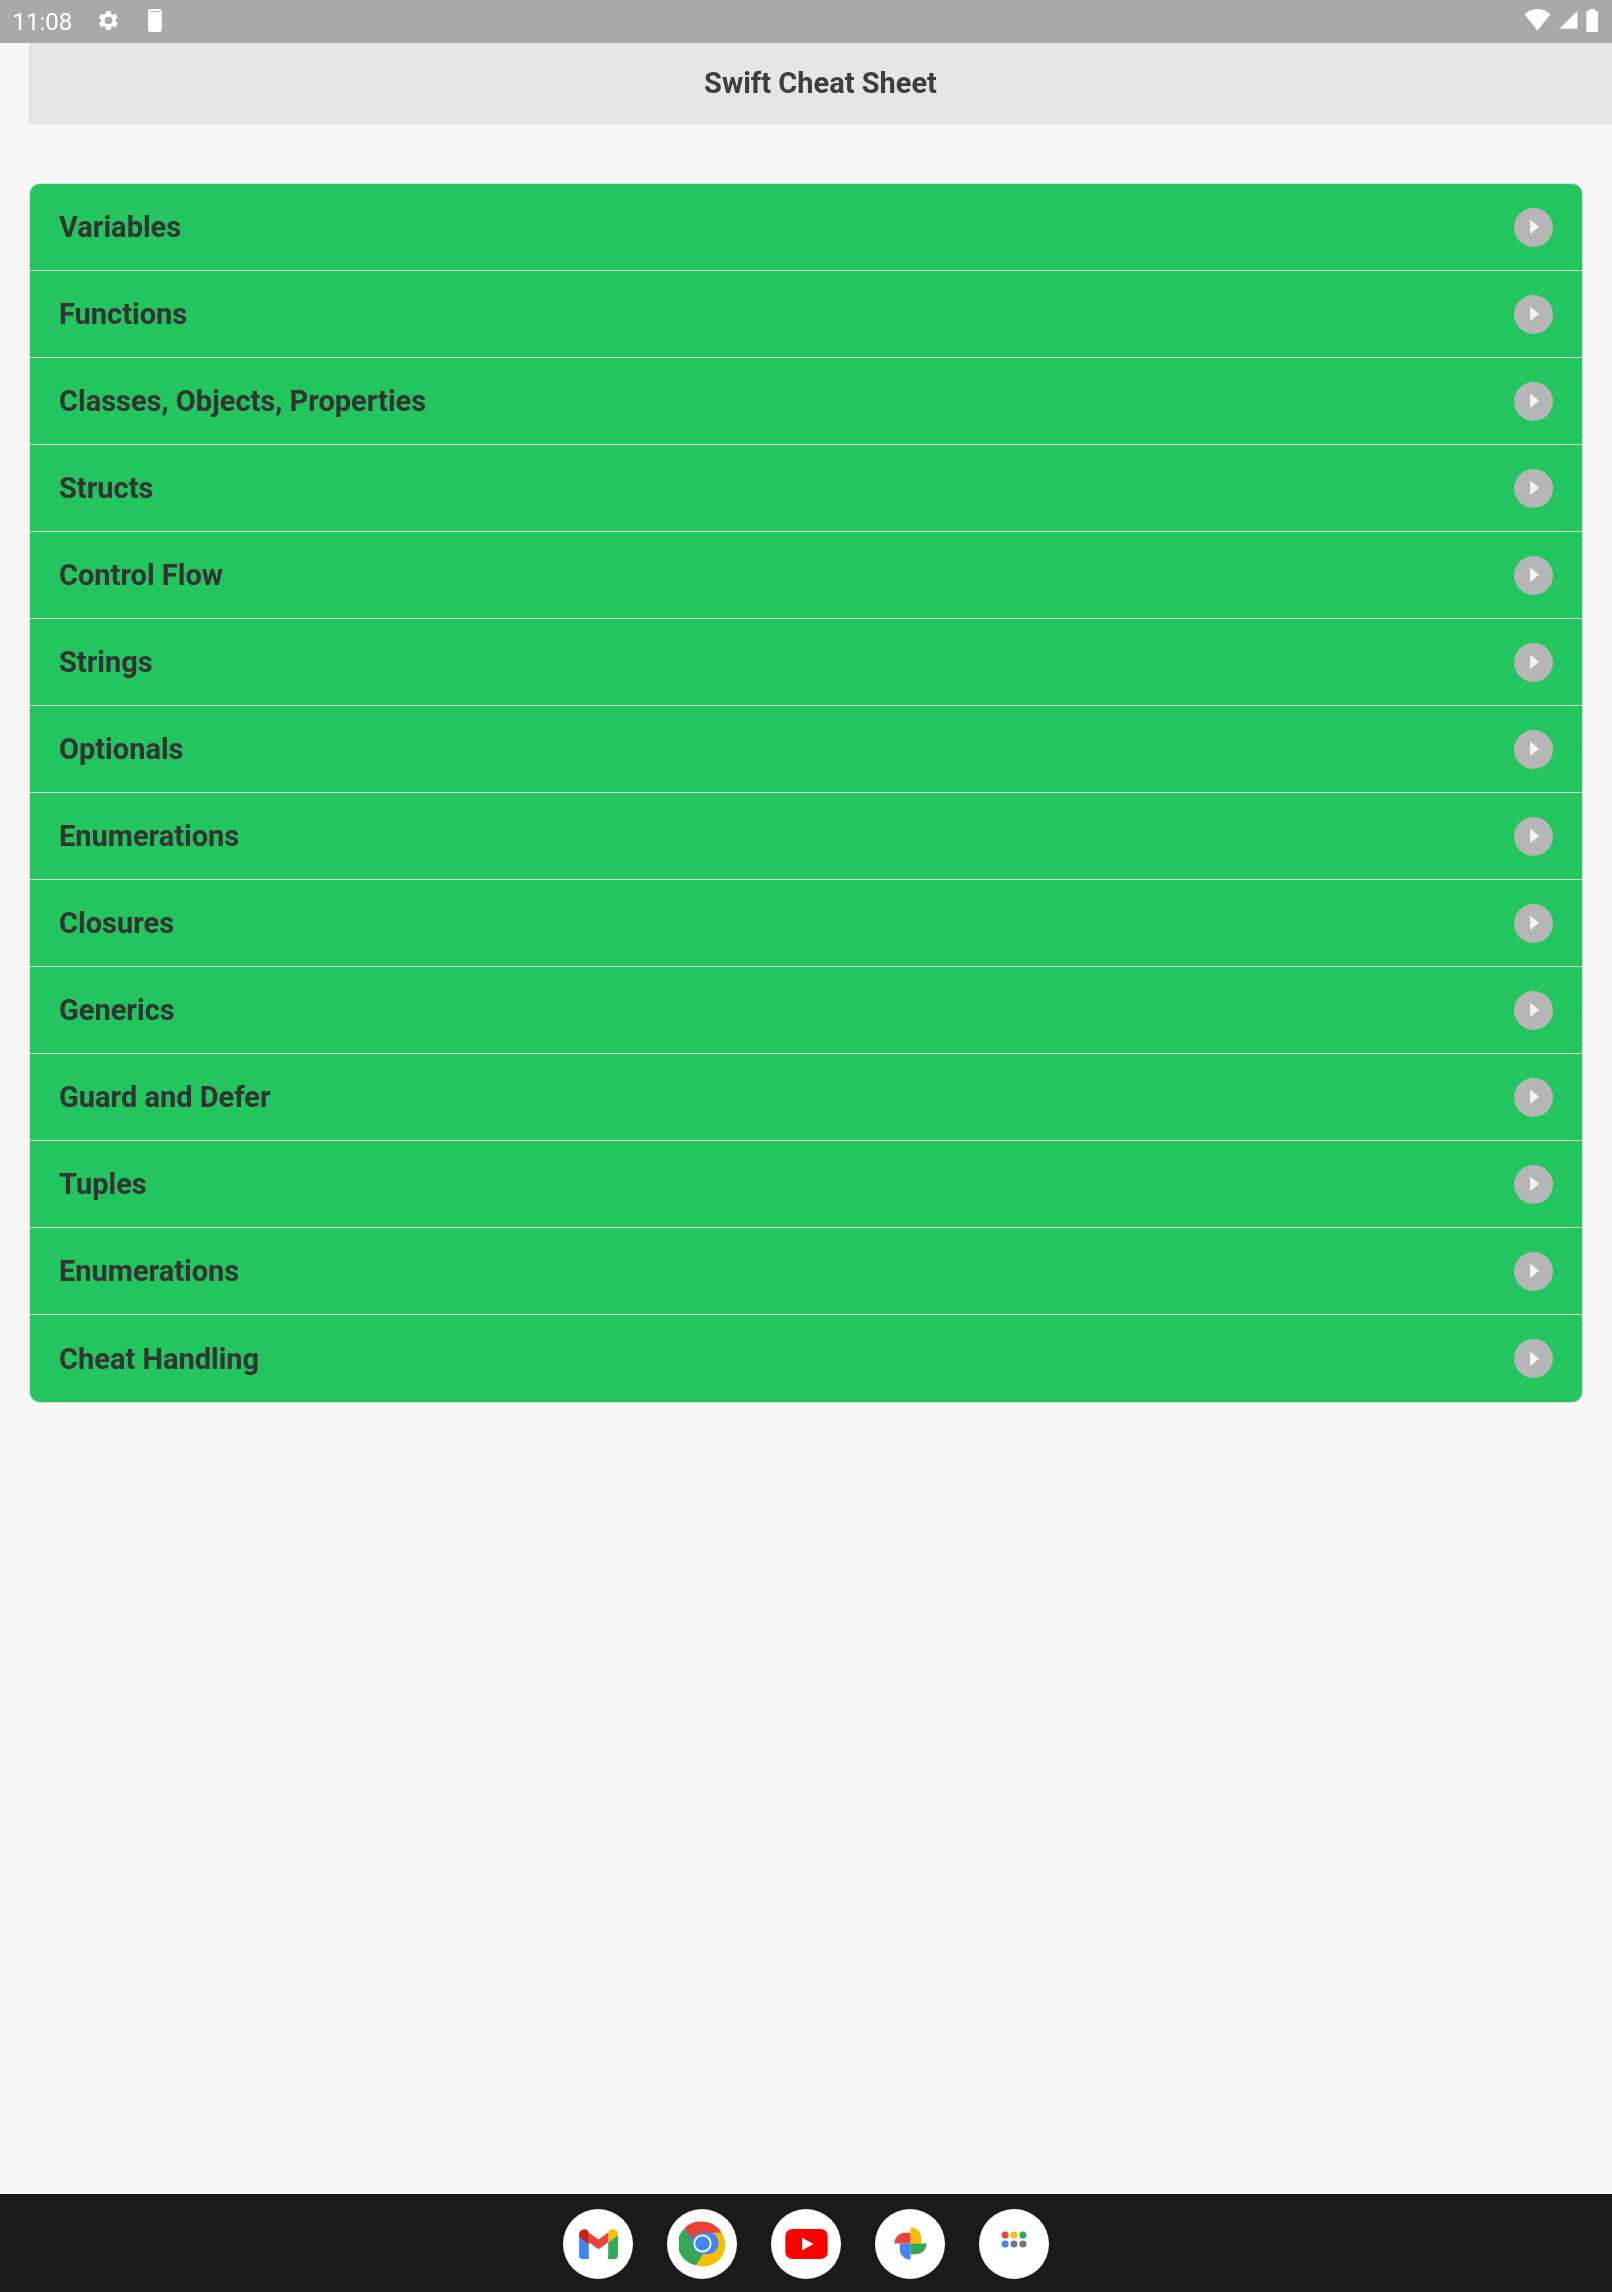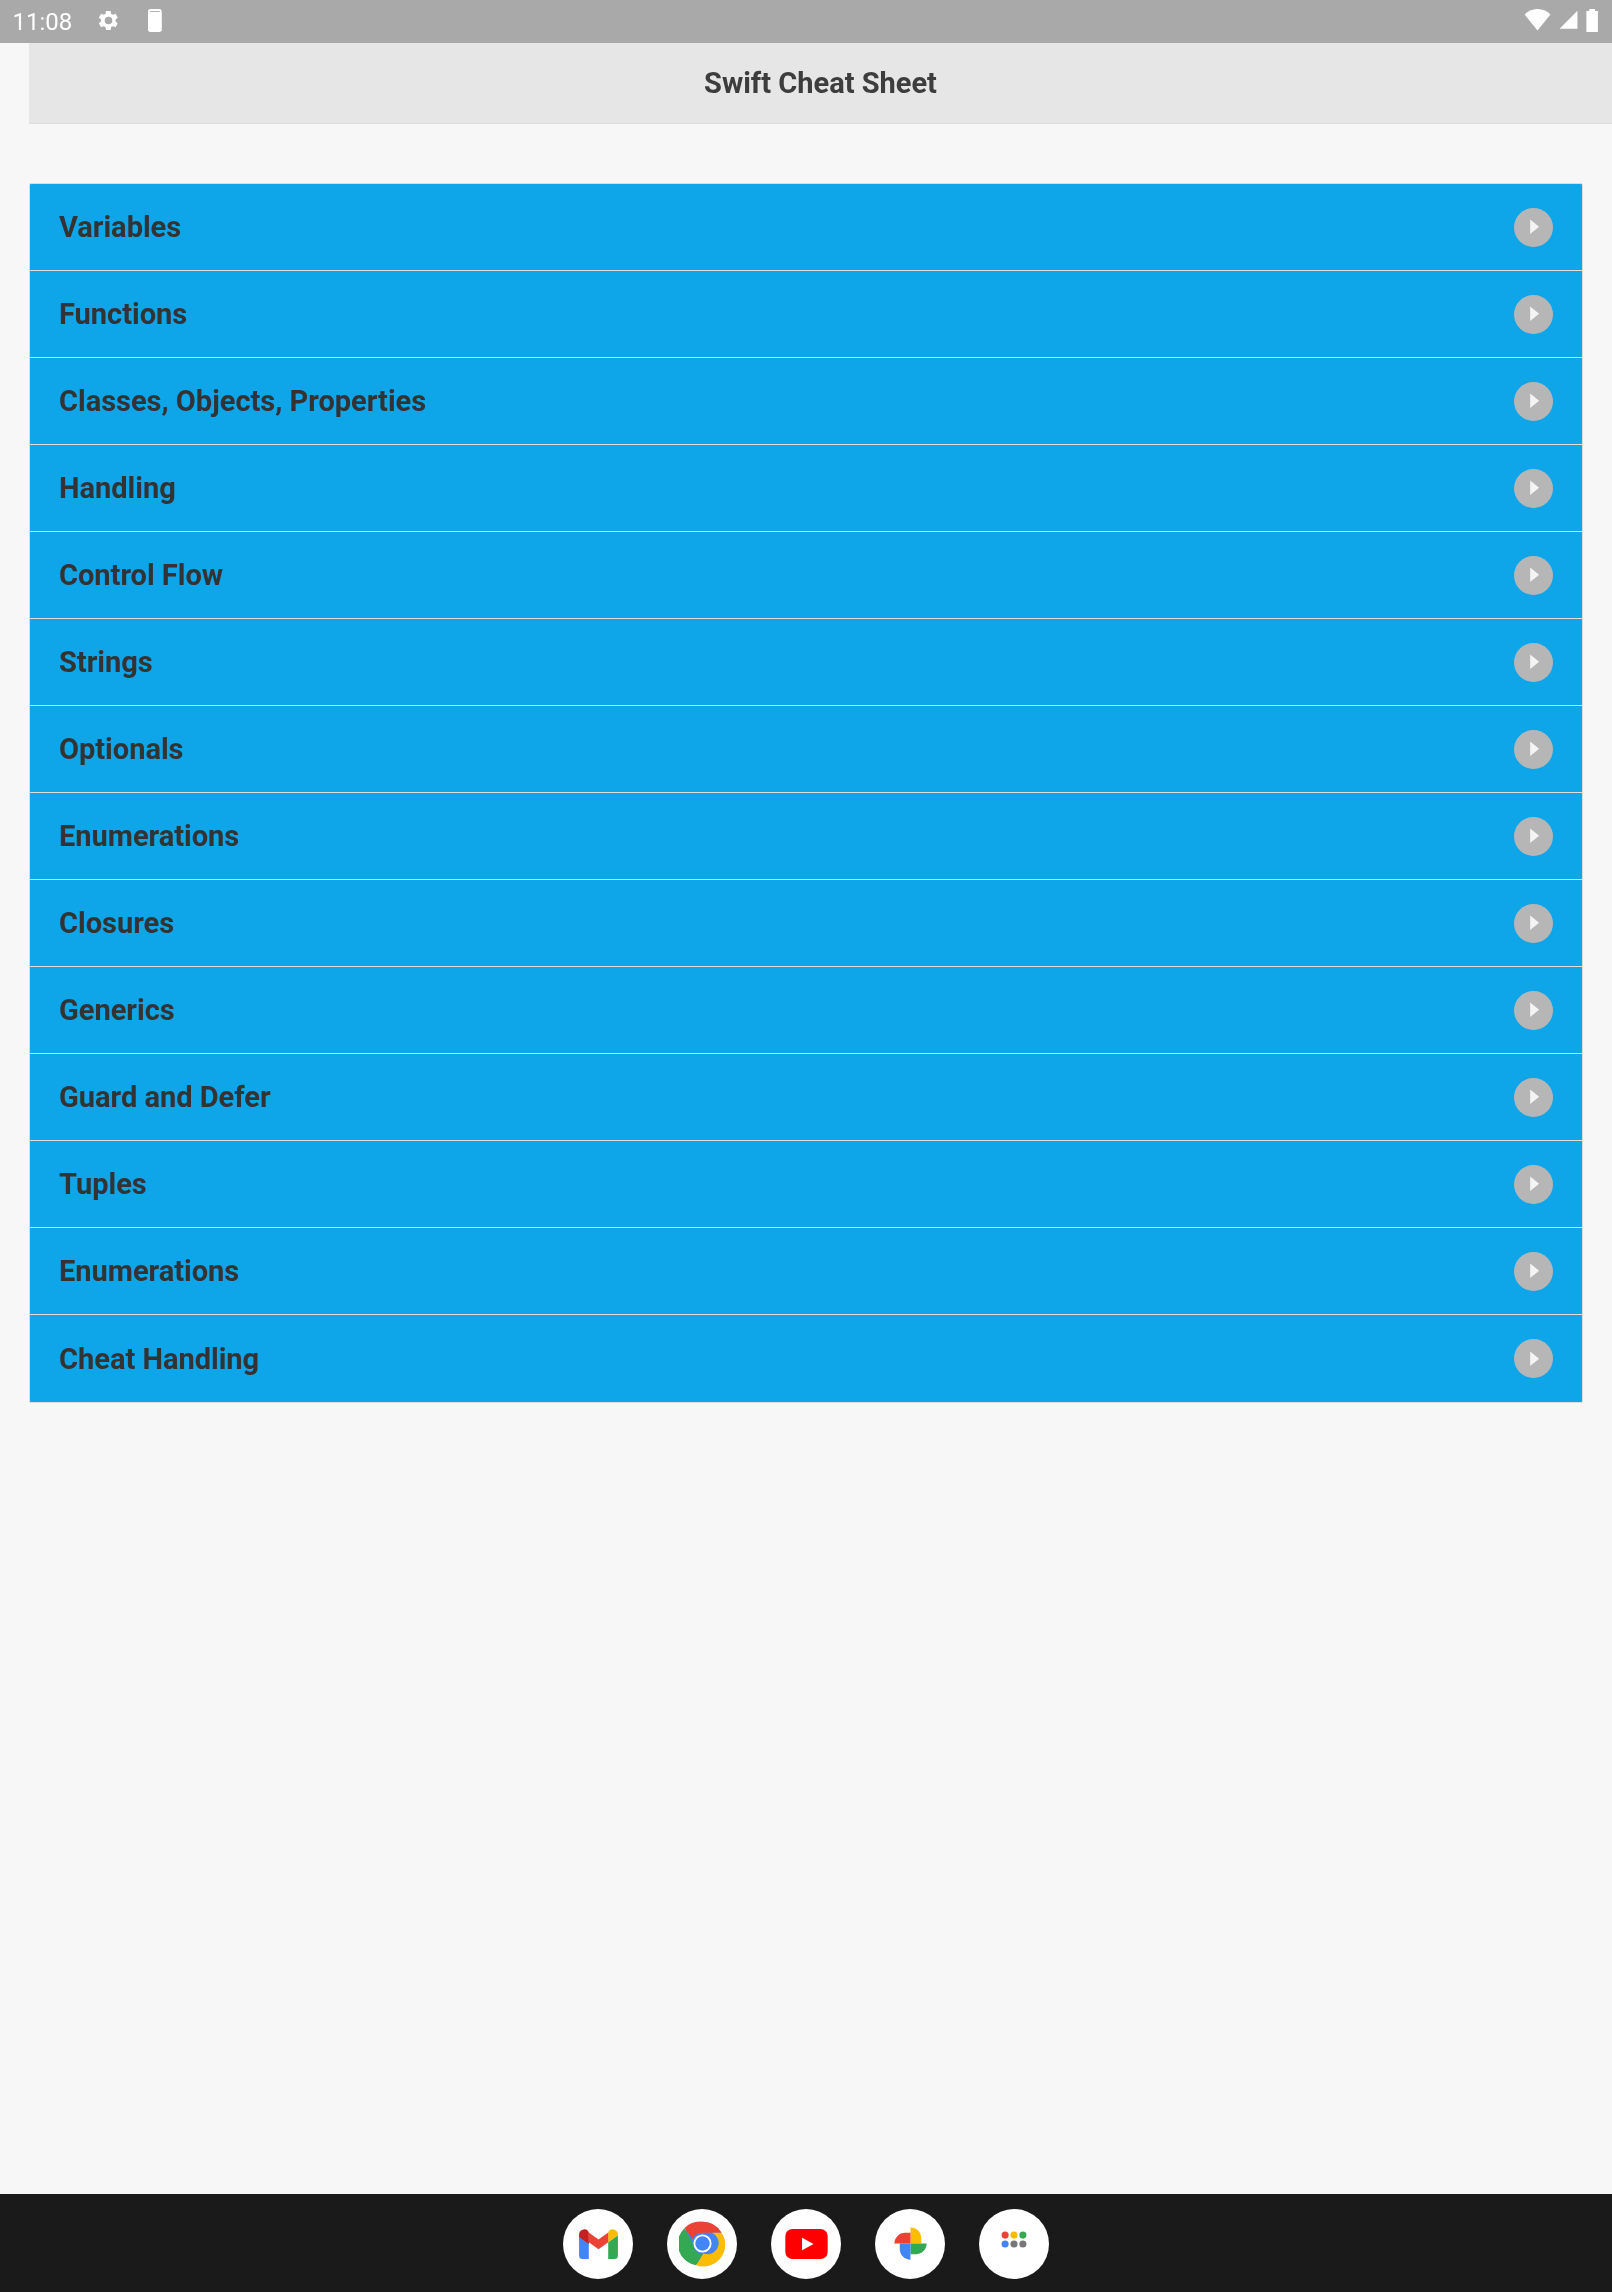--- a/index.html
+++ b/index.html
@@ -50,23 +50,23 @@
     .app-title {
       font-size: 29px;
       font-weight: 700;
       color: #3d3d3d;
     }
     .content {
       padding: 59px 29px 0 29px;
     }
     .list-container {
       border: 0.9px solid #dcdcdc;
-      border-radius: 2px;
+      border-radius: 11px;
       overflow: hidden;
-      background: #0ea5e9;
+      background: #22c55e;
     }
     .list-item {
       display: flex;
       align-items: center;
       justify-content: space-between;
       padding: 0 29px;
       height: 87px;
       border-bottom: 0.9px solid #dcdcdc;
       cursor: pointer;
     }
@@ -180,21 +180,21 @@
     </div>
     <div class="list-item">
       <span class="list-label">Classes, Objects, Properties</span>
       <span class="chevron-icon">
           <svg viewBox="0 0 24 24">
             <path d="M8 4l10 8-10 8V4z"></path>
           </svg>
         </span>
     </div>
     <div class="list-item">
-      <span class="list-label">Handling</span>
+      <span class="list-label">Structs</span>
       <span class="chevron-icon">
           <svg viewBox="0 0 24 24">
             <path d="M8 4l10 8-10 8V4z"></path>
           </svg>
         </span>
     </div>
     <div class="list-item">
       <span class="list-label">Control Flow</span>
       <span class="chevron-icon">
           <svg viewBox="0 0 24 24">

